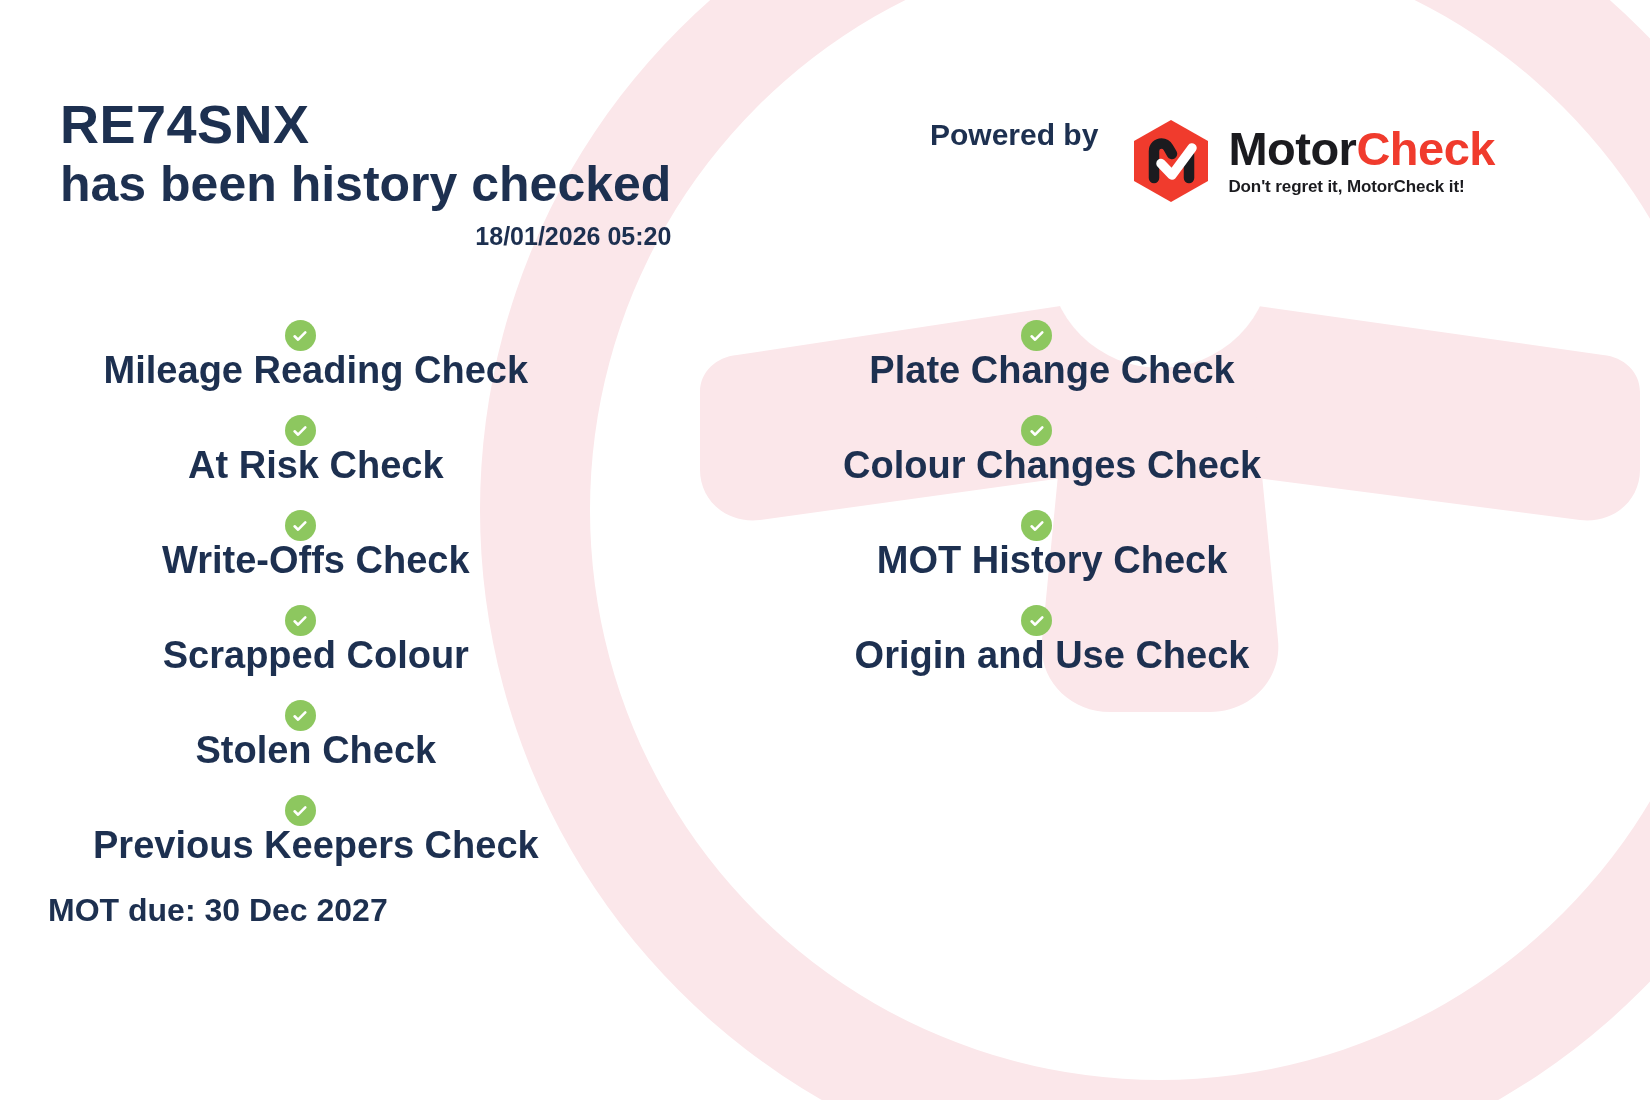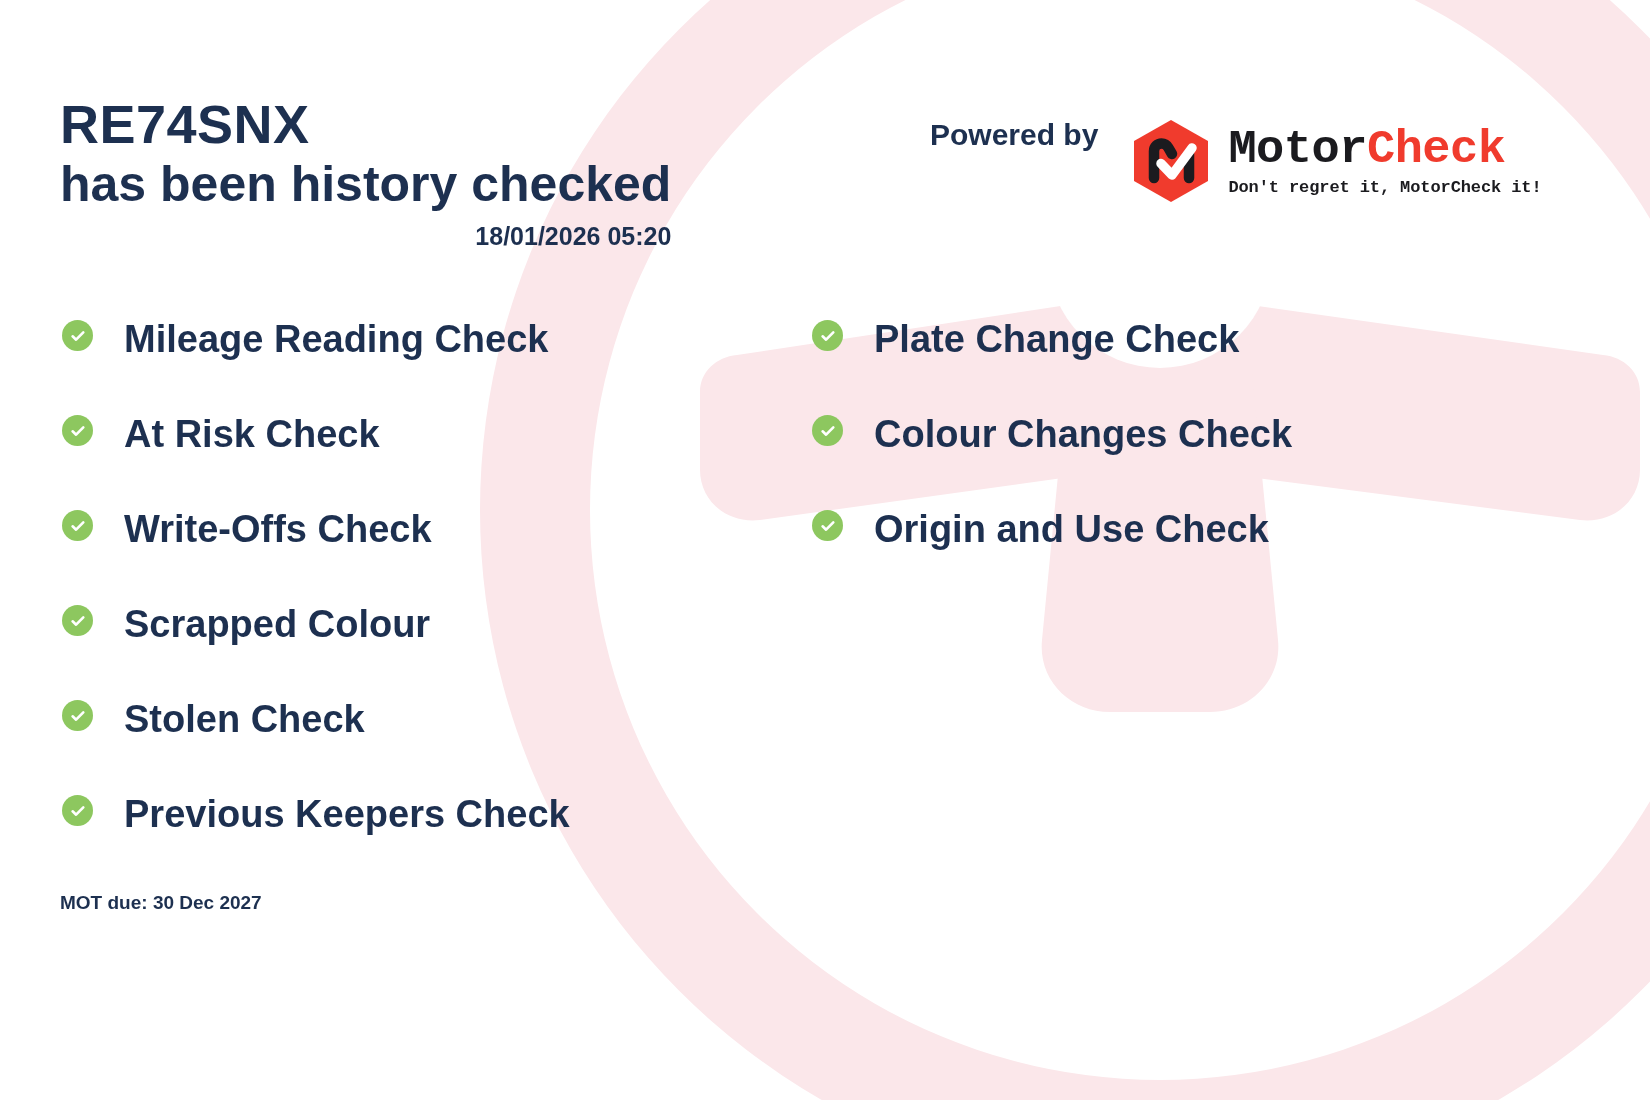--- a/index.html
+++ b/index.html
@@ -76,21 +76,20 @@
   .powered-label {
     font-size: 30px;
     font-weight: 600;
     color: #1d3050;
     white-space: nowrap;
   }
   .logo-block {
     display: flex;
     align-items: center;
     margin-left: 30px;
-    font-family: Liberation Mono, monospace;
   }
   .logo-mark {
     width: 86px;
     height: 86px;
     flex: 0 0 86px;
     position: relative;
   }
   .logo-text {
     margin-left: 14px;
     display: flex;
@@ -125,21 +124,23 @@
   }
   .col {
     position: absolute;
     top: 0;
   }
   .col-left  { left: 62px; }
   .col-right { left: 812px; }
 
   .check-row {
     display: flex;
+    align-items: center;
     height: 95px;
+    flex-direction: column;
   }
   .check-icon {
     width: 31px;
     height: 31px;
     flex: 0 0 31px;
     border-radius: 50%;
     background: #8dc75f;
     display: flex;
     align-items: center;
     justify-content: center;
@@ -150,23 +151,23 @@
     font-size: 38px;
     font-weight: 700;
     color: #1d3050;
     white-space: nowrap;
     line-height: 1;
   }
 
   
   .mot-due {
     position: absolute;
-    left: 60px;
+    left: 48px;
     top: 892px;
-    font-size: 19px;
+    font-size: 32px;
     font-weight: 700;
     color: #1d3050;
     white-space: nowrap;
     z-index: 3;
   }
 </style>
 </head>
 <body>
 
 <div class="canvas">
@@ -304,20 +305,28 @@
             </svg>
           </span>
         <span class="check-label">Colour Changes Check</span>
       </div>
       <div class="check-row">
         <span class="check-icon">
             <svg width="18" height="18" viewBox="0 0 18 18">
               <path d="M3.6 9.3 L7.1 12.7 L14.3 5.4" stroke="#ffffff" stroke-width="2.6" fill="none" stroke-linecap="round" stroke-linejoin="round"></path>
             </svg>
           </span>
+        <span class="check-label">MOT History Check</span>
+      </div>
+      <div class="check-row">
+        <span class="check-icon">
+            <svg width="18" height="18" viewBox="0 0 18 18">
+              <path d="M3.6 9.3 L7.1 12.7 L14.3 5.4" stroke="#ffffff" stroke-width="2.6" fill="none" stroke-linecap="round" stroke-linejoin="round"></path>
+            </svg>
+          </span>
         <span class="check-label">Origin and Use Check</span>
       </div>
     </div>
 
   </div>
 
   <div class="mot-due">MOT due: 30 Dec 2027</div>
 
 </div>
 

